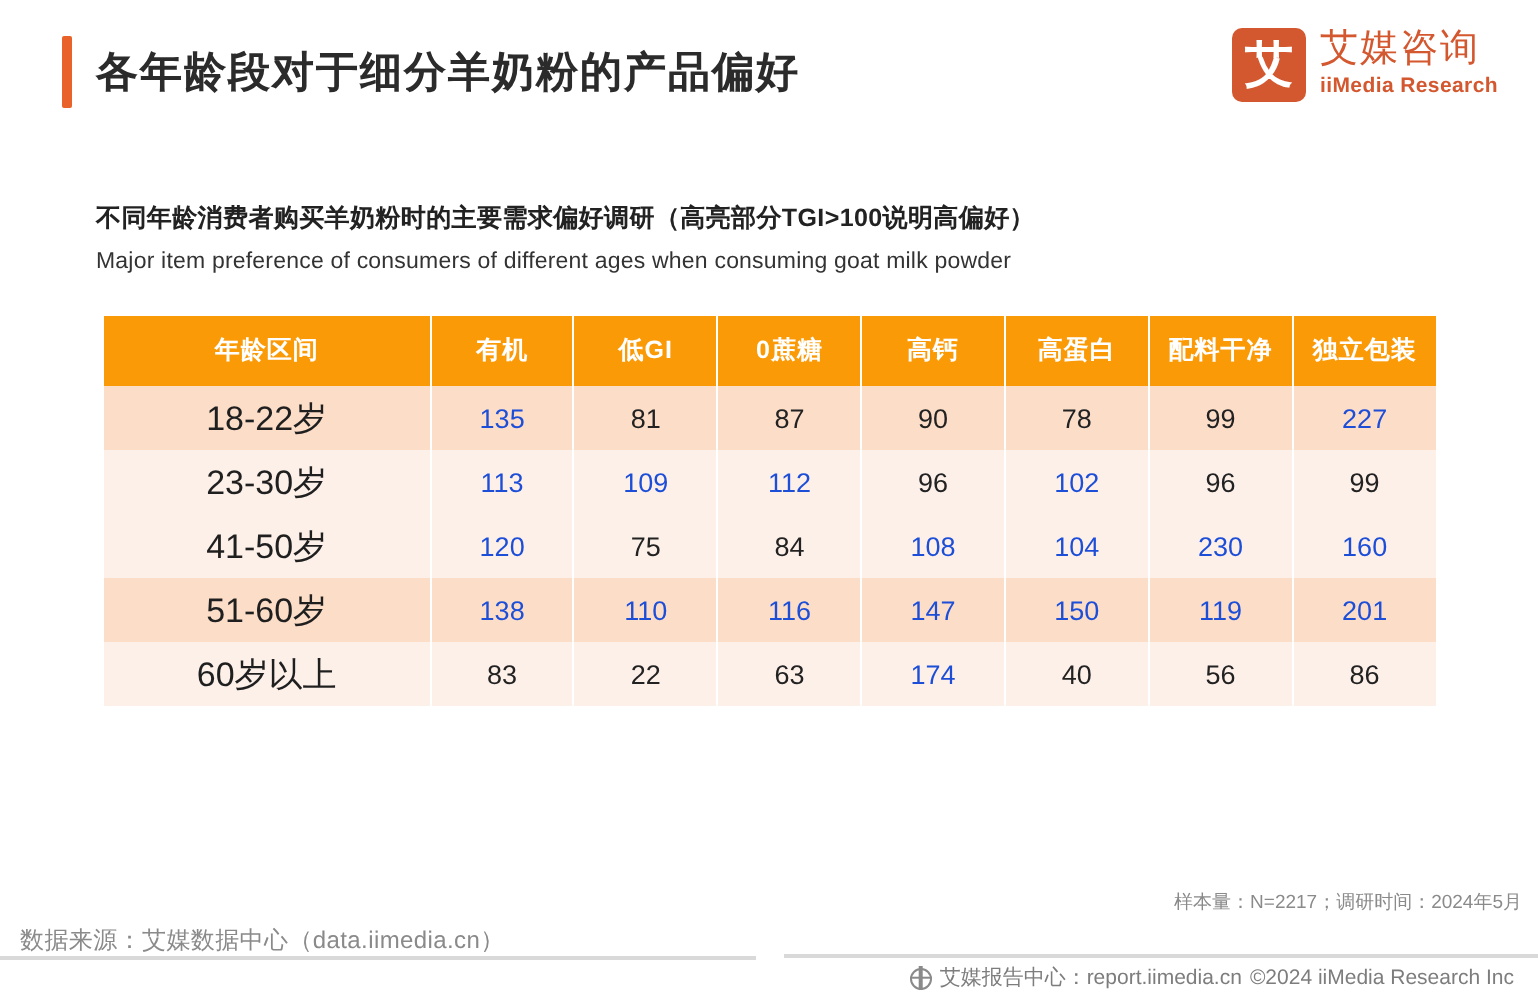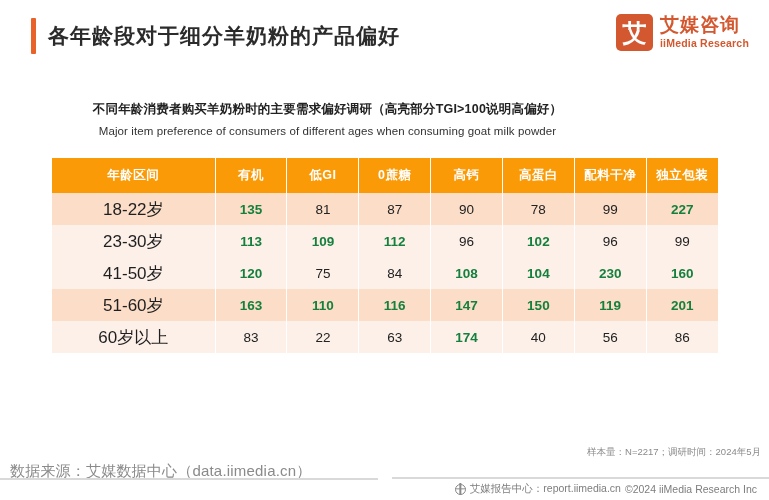--- a/index.html
+++ b/index.html
@@ -30,31 +30,31 @@
     position:absolute; right:20px; top:14px;
     display:flex; align-items:center; gap:7px;
   }
   .logo-mark {
     width:37px; height:37px; background:#d4582f; border-radius:5px;
     display:flex; align-items:center; justify-content:center;
     color:#fff; font-size:24px; font-weight:bold; line-height:1;
   }
   .logo-txt { display:flex; flex-direction:column; justify-content:center; }
   .logo-cn {
-    font-size:19px; font-weight:bold; color:#d4582f;
+    font-size:19px; font-weight:normal; color:#d4582f;
     letter-spacing:1px; line-height:1.1;
   }
   .logo-en {
     font-size:10.5px; font-weight:bold; color:#d4582f;
     letter-spacing:0.2px; line-height:1.3; margin-top:1px;
   }
 
   
   .subtitle-block {
-    position:absolute; top:100px; left:0; width:655px; text-align:center;
+    position:absolute; top:100px; left:0; width:655px; padding-left:48px;
   }
   .subtitle-cn {
     font-size:12.5px; font-weight:bold; color:#222;
     line-height:1.5; letter-spacing:0.2px;
   }
   .subtitle-en {
     font-size:11.5px; color:#333; line-height:1.6; margin-top:3px;
     letter-spacing:0.1px;
   }
 
@@ -72,31 +72,31 @@
   thead th:last-child { border-right:none; }
   tbody td {
     height:32px; text-align:center; vertical-align:middle;
     font-size:13.5px; color:#222;
     border-right:1.5px solid #ffffff;
   }
   tbody td:last-child { border-right:none; }
   tbody tr.dark td { background:#fbddc8; }
   tbody tr.light td { background:#fdf0e9; }
   td.age { font-size:17px; color:#1f1f1f; }
-  td.hi  { color:#15803d;font-weight:bold; }
+  td.hi  { color:#1d4ed8; }
 
   .note {
     position:absolute; left:52px; top:384px; width:666px;
     text-align:center; font-size:9.5px; color:#8d8d8d; letter-spacing:0.1px;
   }
 
   
   .foot-left {
     position:absolute; left:10px; top:462px;
-    font-size:15px; color:#8a8a8a; letter-spacing:0.2px;
+    font-size:12px; color:#8a8a8a; letter-spacing:0.2px;
   }
   .foot-left-rule {
     position:absolute; left:0px; top:478px; width:378px;
     height:1.5px; background:#d9d9d9;
   }
   .foot-right {
     position:absolute; right:8px; top:445px; text-align:right;
   }
   .foot-right .r1 { font-size:9.5px; color:#8a8a8a; line-height:1.5; }
   .foot-right .r2 { font-size:9.5px; color:#8a8a8a; line-height:1.5; }
@@ -186,21 +186,21 @@
             <td class="hi">120</td>
             <td>75</td>
             <td>84</td>
             <td class="hi">108</td>
             <td class="hi">104</td>
             <td class="hi">230</td>
             <td class="hi">160</td>
           </tr>
           <tr class="dark">
             <td class="age">51-60岁</td>
-            <td class="hi">163</td>
+            <td class="hi">138</td>
             <td class="hi">110</td>
             <td class="hi">116</td>
             <td class="hi">147</td>
             <td class="hi">150</td>
             <td class="hi">119</td>
             <td class="hi">201</td>
           </tr>
           <tr class="light">
             <td class="age">60岁以上</td>
             <td>83</td>

